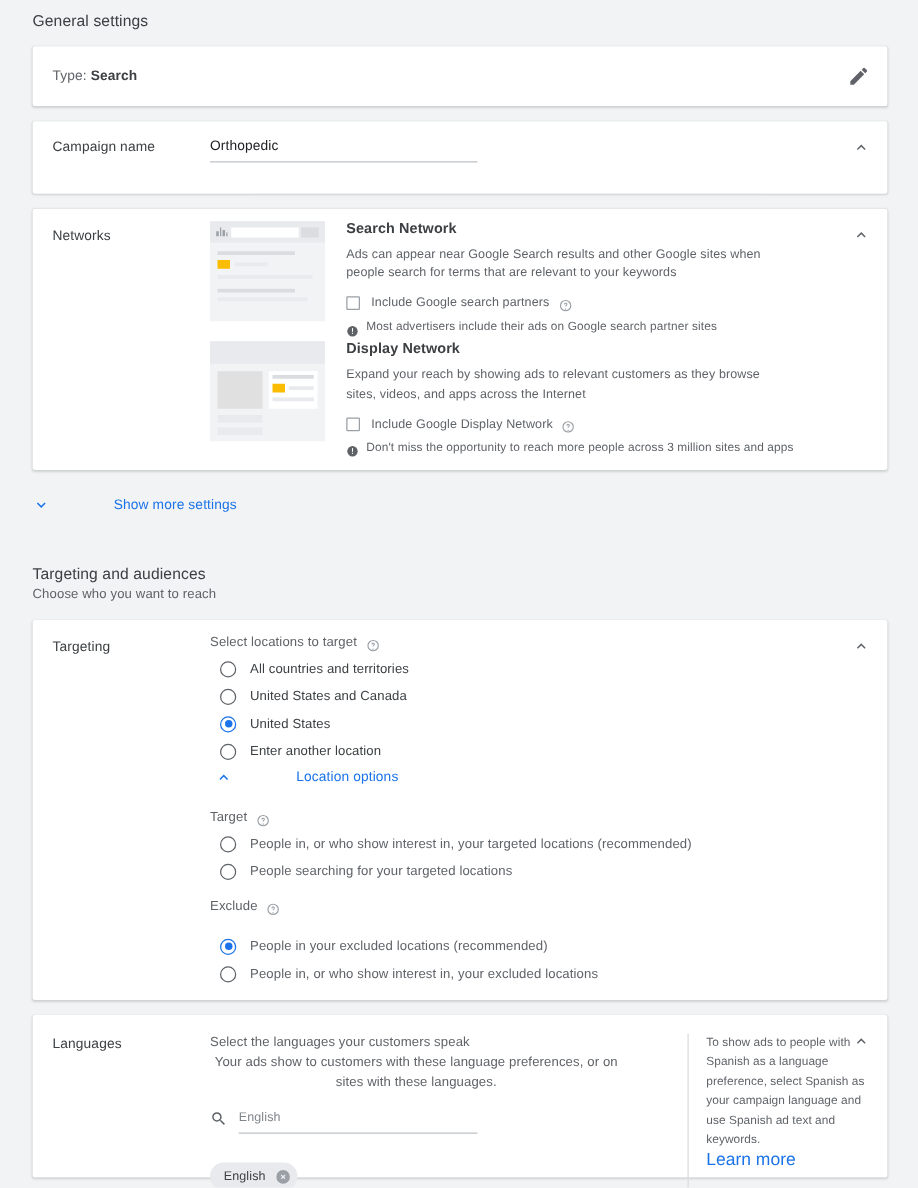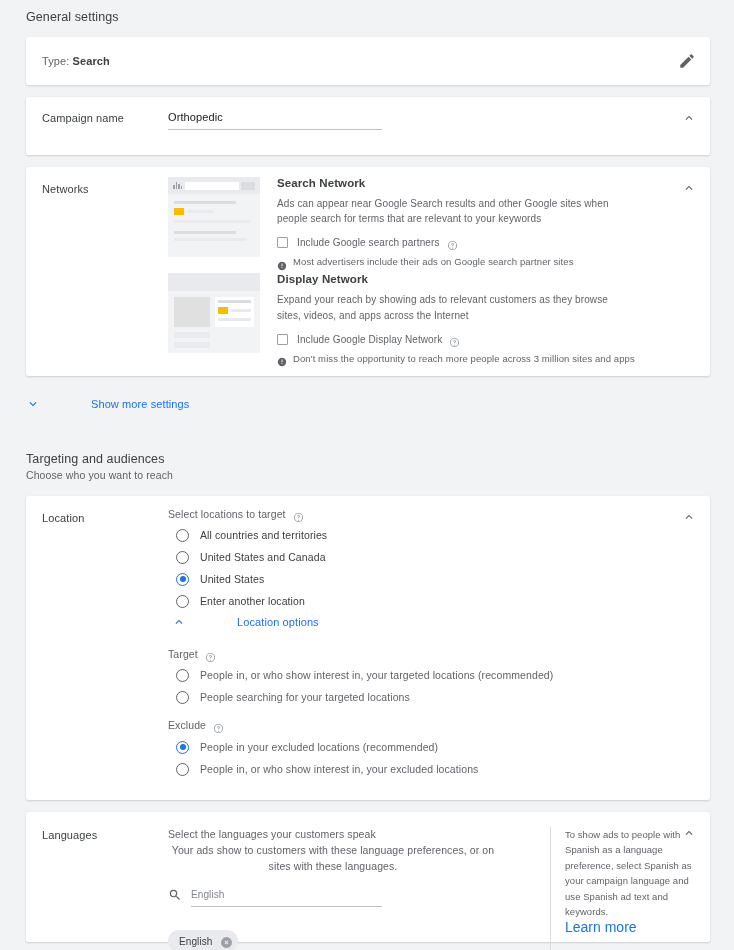--- a/index.html
+++ b/index.html
@@ -319,21 +319,21 @@
         </svg>
     </span>
     <span class="link-txt">Show more settings</span>
   </div>
 
   <div class="section-title" style="margin-top:41px;">Targeting and audiences</div>
   <div class="section-sub">Choose who you want to reach</div>
 
   <div class="card" style="margin-top:15px;height:304px;">
     <div class="card-inner">
-      <div class="card-label" style="padding-top:16px;">Location</div>
+      <div class="card-label" style="padding-top:16px;">Targeting</div>
       <div class="card-body" style="padding-top:12px;">
 
         <div class="field-head">
           <span class="field-head-txt">Select locations to target</span>
           <span class="help-ico">
             <svg width="11" height="11" viewBox="0 0 24 24">
                 <path fill="#9aa0a6" d="M12 2a10 10 0 100 20 10 10 0 000-20zm0 18a8 8 0 110-16 8 8 0 010 16zm-1-3h2v2h-2v-2zm1.07-9.9c-1.9 0-3.07 1.14-3.07 2.9h1.9c0-.8.4-1.3 1.17-1.3.68 0 1.1.4 1.1 1 0 .55-.26.86-.95 1.45-.8.68-1.22 1.25-1.22 2.35h1.9c0-.62.2-.95.9-1.55.8-.68 1.27-1.3 1.27-2.35 0-1.5-1.2-2.5-3-2.5z"></path>
               </svg>
           </span>
         </div>
@@ -386,21 +386,21 @@
         </div>
 
         <div class="field-head" style="margin-top:11px;">
           <span class="field-head-txt">Exclude</span>
           <span class="help-ico">
             <svg width="11" height="11" viewBox="0 0 24 24">
                 <path fill="#9aa0a6" d="M12 2a10 10 0 100 20 10 10 0 000-20zm0 18a8 8 0 110-16 8 8 0 010 16zm-1-3h2v2h-2v-2zm1.07-9.9c-1.9 0-3.07 1.14-3.07 2.9h1.9c0-.8.4-1.3 1.17-1.3.68 0 1.1.4 1.1 1 0 .55-.26.86-.95 1.45-.8.68-1.22 1.25-1.22 2.35h1.9c0-.62.2-.95.9-1.55.8-.68 1.27-1.3 1.27-2.35 0-1.5-1.2-2.5-3-2.5z"></path>
               </svg>
           </span>
         </div>
-        <div style="margin-left:8px;margin-top:5px;">
+        <div style="margin-left:8px;margin-top:15px;">
           <div class="radio-row">
             <span class="rad on"></span>
             <span class="rad-label muted">People in your excluded locations (recommended)</span>
           </div>
           <div class="radio-row">
             <span class="rad"></span>
             <span class="rad-label muted">People in, or who show interest in, your excluded locations</span>
           </div>
         </div>
 

